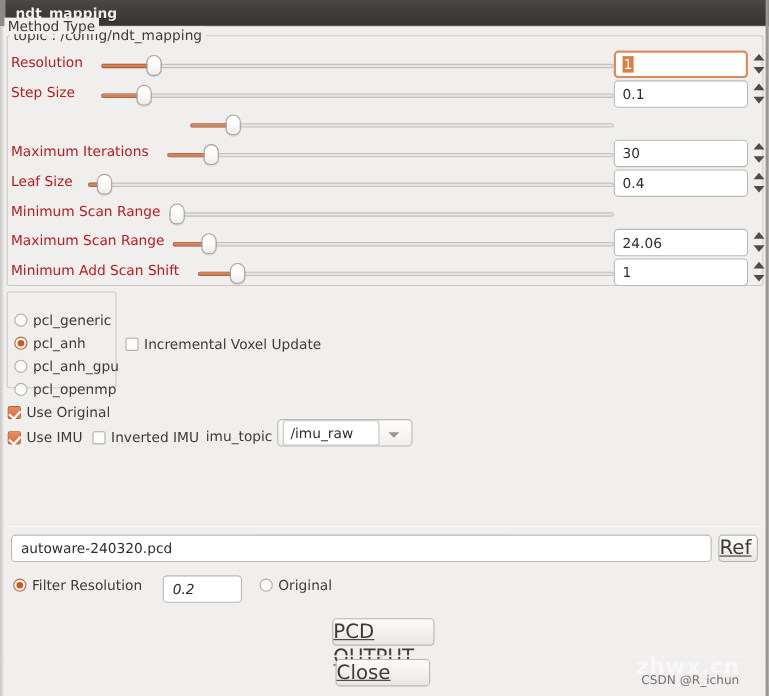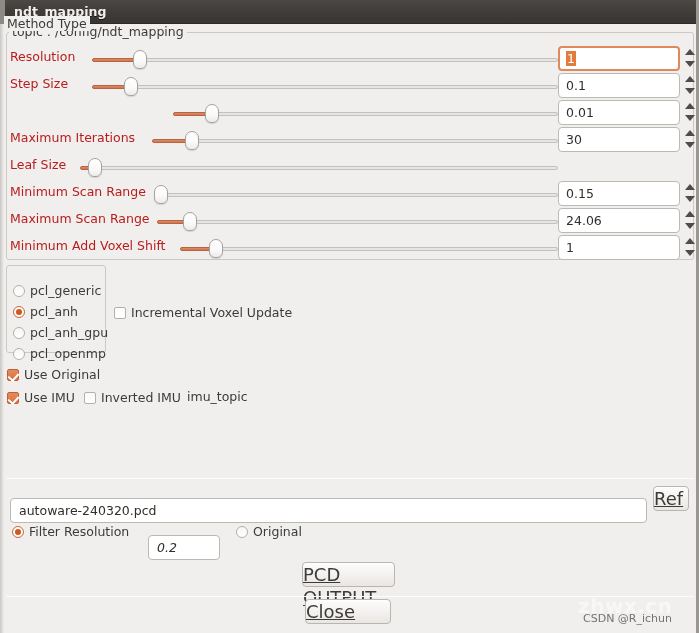--- a/index.html
+++ b/index.html
@@ -224,21 +224,21 @@
   }
 
   
   .textinput {
     position: absolute;
     background: #fff;
     border: 1px solid #bcb8b3;
     border-radius: 4px;
     font-size: 12.5px; color: #2f2e2c;
     padding-left: 8px;
-    overflow: hidden; white-space: nowrap; margin-top: 12px;
+    overflow: hidden; white-space: nowrap;
   }
 
   
   .btn {
     position: absolute;
     background: linear-gradient(to bottom,#fcfcfb 0%,#f4f2f0 50%,#e9e6e3 100%);
     border: 1px solid #b9b5b0;
     border-radius: 4px;
     font-size: 18px;
     color: #3c3b39;
@@ -329,27 +329,20 @@
         </div>
       </div>
     </div>
 
     <div class="row" style="top:76px">
       <div class="slider" style="left:163px; width:385px">
         <div class="sl-groove"></div>
         <div class="sl-fill" style="width:38px"></div>
         <div class="sl-handle" style="left:39px"></div>
       </div>
-      <div class="spin" style="left:548px">
-        <div class="spin-field">0.01</div>
-        <div class="spin-btns">
-          <i class="up"></i>
-          <i class="down"></i>
-        </div>
-      </div>
     </div>
 
     <div class="row" style="top:103px">
       <div class="row-label">Maximum Iterations</div>
       <div class="slider" style="left:142px; width:406px">
         <div class="sl-groove"></div>
         <div class="sl-fill" style="width:39px"></div>
         <div class="sl-handle" style="left:40px"></div>
       </div>
       <div class="spin" style="left:548px">
@@ -361,56 +354,56 @@
       </div>
     </div>
 
     <div class="row" style="top:130px">
       <div class="row-label">Leaf Size</div>
       <div class="slider" style="left:70px; width:478px">
         <div class="sl-groove"></div>
         <div class="sl-fill" style="width:12px"></div>
         <div class="sl-handle" style="left:15px"></div>
       </div>
+      <div class="spin" style="left:548px">
+        <div class="spin-field">0.4</div>
+        <div class="spin-btns">
+          <i class="up"></i>
+          <i class="down"></i>
+        </div>
+      </div>
     </div>
 
     <div class="row" style="top:157px">
       <div class="row-label">Minimum Scan Range</div>
       <div class="slider" style="left:145px; width:403px">
         <div class="sl-groove"></div>
         <div class="sl-fill" style="width:0px"></div>
         <div class="sl-handle" style="left:6px"></div>
       </div>
-      <div class="spin" style="left:548px">
-        <div class="spin-field">0.15</div>
-        <div class="spin-btns">
-          <i class="up"></i>
-          <i class="down"></i>
-        </div>
-      </div>
     </div>
 
     <div class="row" style="top:184px">
       <div class="row-label">Maximum Scan Range</div>
       <div class="slider" style="left:147px; width:401px">
         <div class="sl-groove"></div>
         <div class="sl-fill" style="width:32px"></div>
         <div class="sl-handle" style="left:33px"></div>
       </div>
       <div class="spin" style="left:548px">
         <div class="spin-field">24.06</div>
         <div class="spin-btns">
           <i class="up"></i>
           <i class="down"></i>
         </div>
       </div>
     </div>
 
     <div class="row" style="top:211px">
-      <div class="row-label">Minimum Add Voxel Shift</div>
+      <div class="row-label">Minimum Add Scan Shift</div>
       <div class="slider" style="left:170px; width:378px">
         <div class="sl-groove"></div>
         <div class="sl-fill" style="width:35px"></div>
         <div class="sl-handle" style="left:36px"></div>
       </div>
       <div class="spin" style="left:548px">
         <div class="spin-field">1</div>
         <div class="spin-btns">
           <i class="up"></i>
           <i class="down"></i>
@@ -450,20 +443,24 @@
 
     <div class="checkbox on" style="left:7px; top:365px">
       <span class="mark"></span>
       <span class="lab">Use IMU</span>
     </div>
     <div class="checkbox" style="left:84px; top:365px">
       <span class="mark"></span>
       <span class="lab">Inverted IMU</span>
     </div>
     <div style="position:absolute; left:187px; top:365px; font-size:12.5px; color:#3c3b39;">imu_topic</div>
+    <div class="combo" style="left:252px; top:357px">
+      <div class="cval">/imu_raw</div>
+      <div class="carrow"></div>
+    </div>
 
     <div class="sep" style="top:454px"></div>
 
     <div class="textinput" style="left:10px; top:462px; width:637px; height:25px; line-height:23px;">autoware-240320.pcd</div>
     <div class="btn" style="left:653px; top:462px; width:36px; height:25px; line-height:23px;">Ref</div>
 
     <div class="radio on" style="left:12px; top:499px">
       <span class="mark"></span>
       <span class="lab">Filter Resolution</span>
     </div>

